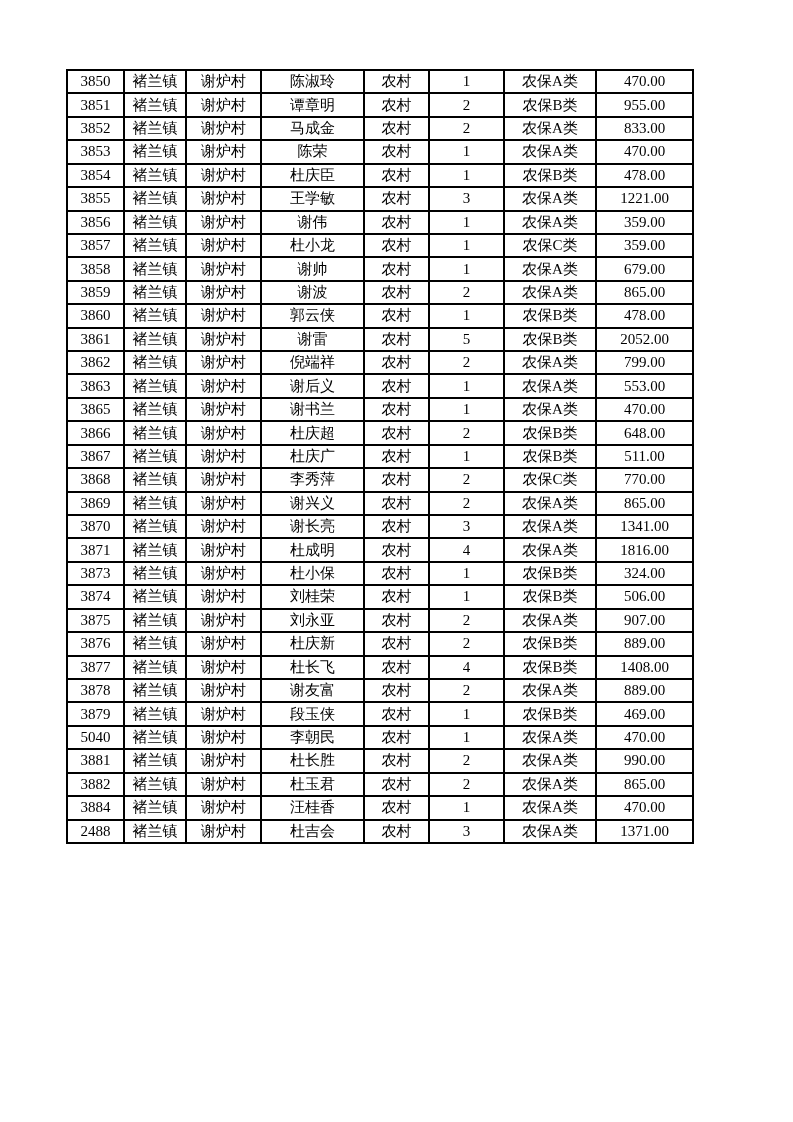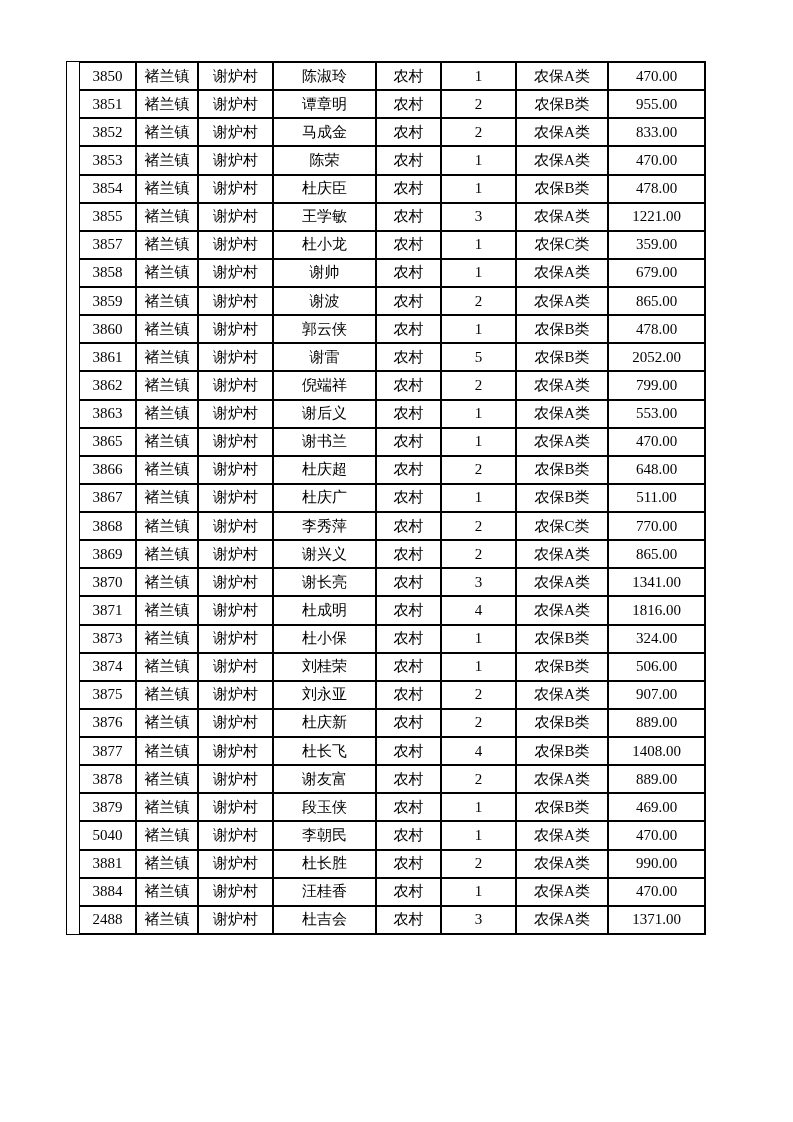--- a/index.html
+++ b/index.html
@@ -21,28 +21,27 @@
     color: var(--text-color);
   }
   .page {
     position: absolute;
     inset: 0;
     background: var(--page-bg);
   }
   table.roster {
     position: absolute;
     left: 66px;
-    top: 61px;
+    top: 69px;
     width: 626px;
-    height: 874px;
+    height: 775px;
     table-layout: fixed;
     border-collapse: separate;
     border-spacing: 0;
     border: 1px solid var(--border-color);
-    padding-left: 12px;
   }
   table.roster td {
     border: 1px solid var(--border-color);
     text-align: center;
     vertical-align: middle;
     font-size: 15px;
     line-height: 1;
     padding: 0;
     white-space: nowrap;
     overflow: hidden;
@@ -128,20 +127,30 @@
           <td>3855</td>
           <td>褚兰镇</td>
           <td>谢炉村</td>
           <td>王学敏</td>
           <td>农村</td>
           <td>3</td>
           <td>农保A类</td>
           <td>1221.00</td>
         </tr>
         <tr>
+          <td>3856</td>
+          <td>褚兰镇</td>
+          <td>谢炉村</td>
+          <td>谢伟</td>
+          <td>农村</td>
+          <td>1</td>
+          <td>农保A类</td>
+          <td>359.00</td>
+        </tr>
+        <tr>
           <td>3857</td>
           <td>褚兰镇</td>
           <td>谢炉村</td>
           <td>杜小龙</td>
           <td>农村</td>
           <td>1</td>
           <td>农保C类</td>
           <td>359.00</td>
         </tr>
         <tr>
@@ -356,20 +365,30 @@
         </tr>
         <tr>
           <td>3881</td>
           <td>褚兰镇</td>
           <td>谢炉村</td>
           <td>杜长胜</td>
           <td>农村</td>
           <td>2</td>
           <td>农保A类</td>
           <td>990.00</td>
+        </tr>
+        <tr>
+          <td>3882</td>
+          <td>褚兰镇</td>
+          <td>谢炉村</td>
+          <td>杜玉君</td>
+          <td>农村</td>
+          <td>2</td>
+          <td>农保A类</td>
+          <td>865.00</td>
         </tr>
         <tr>
           <td>3884</td>
           <td>褚兰镇</td>
           <td>谢炉村</td>
           <td>汪桂香</td>
           <td>农村</td>
           <td>1</td>
           <td>农保A类</td>
           <td>470.00</td>

